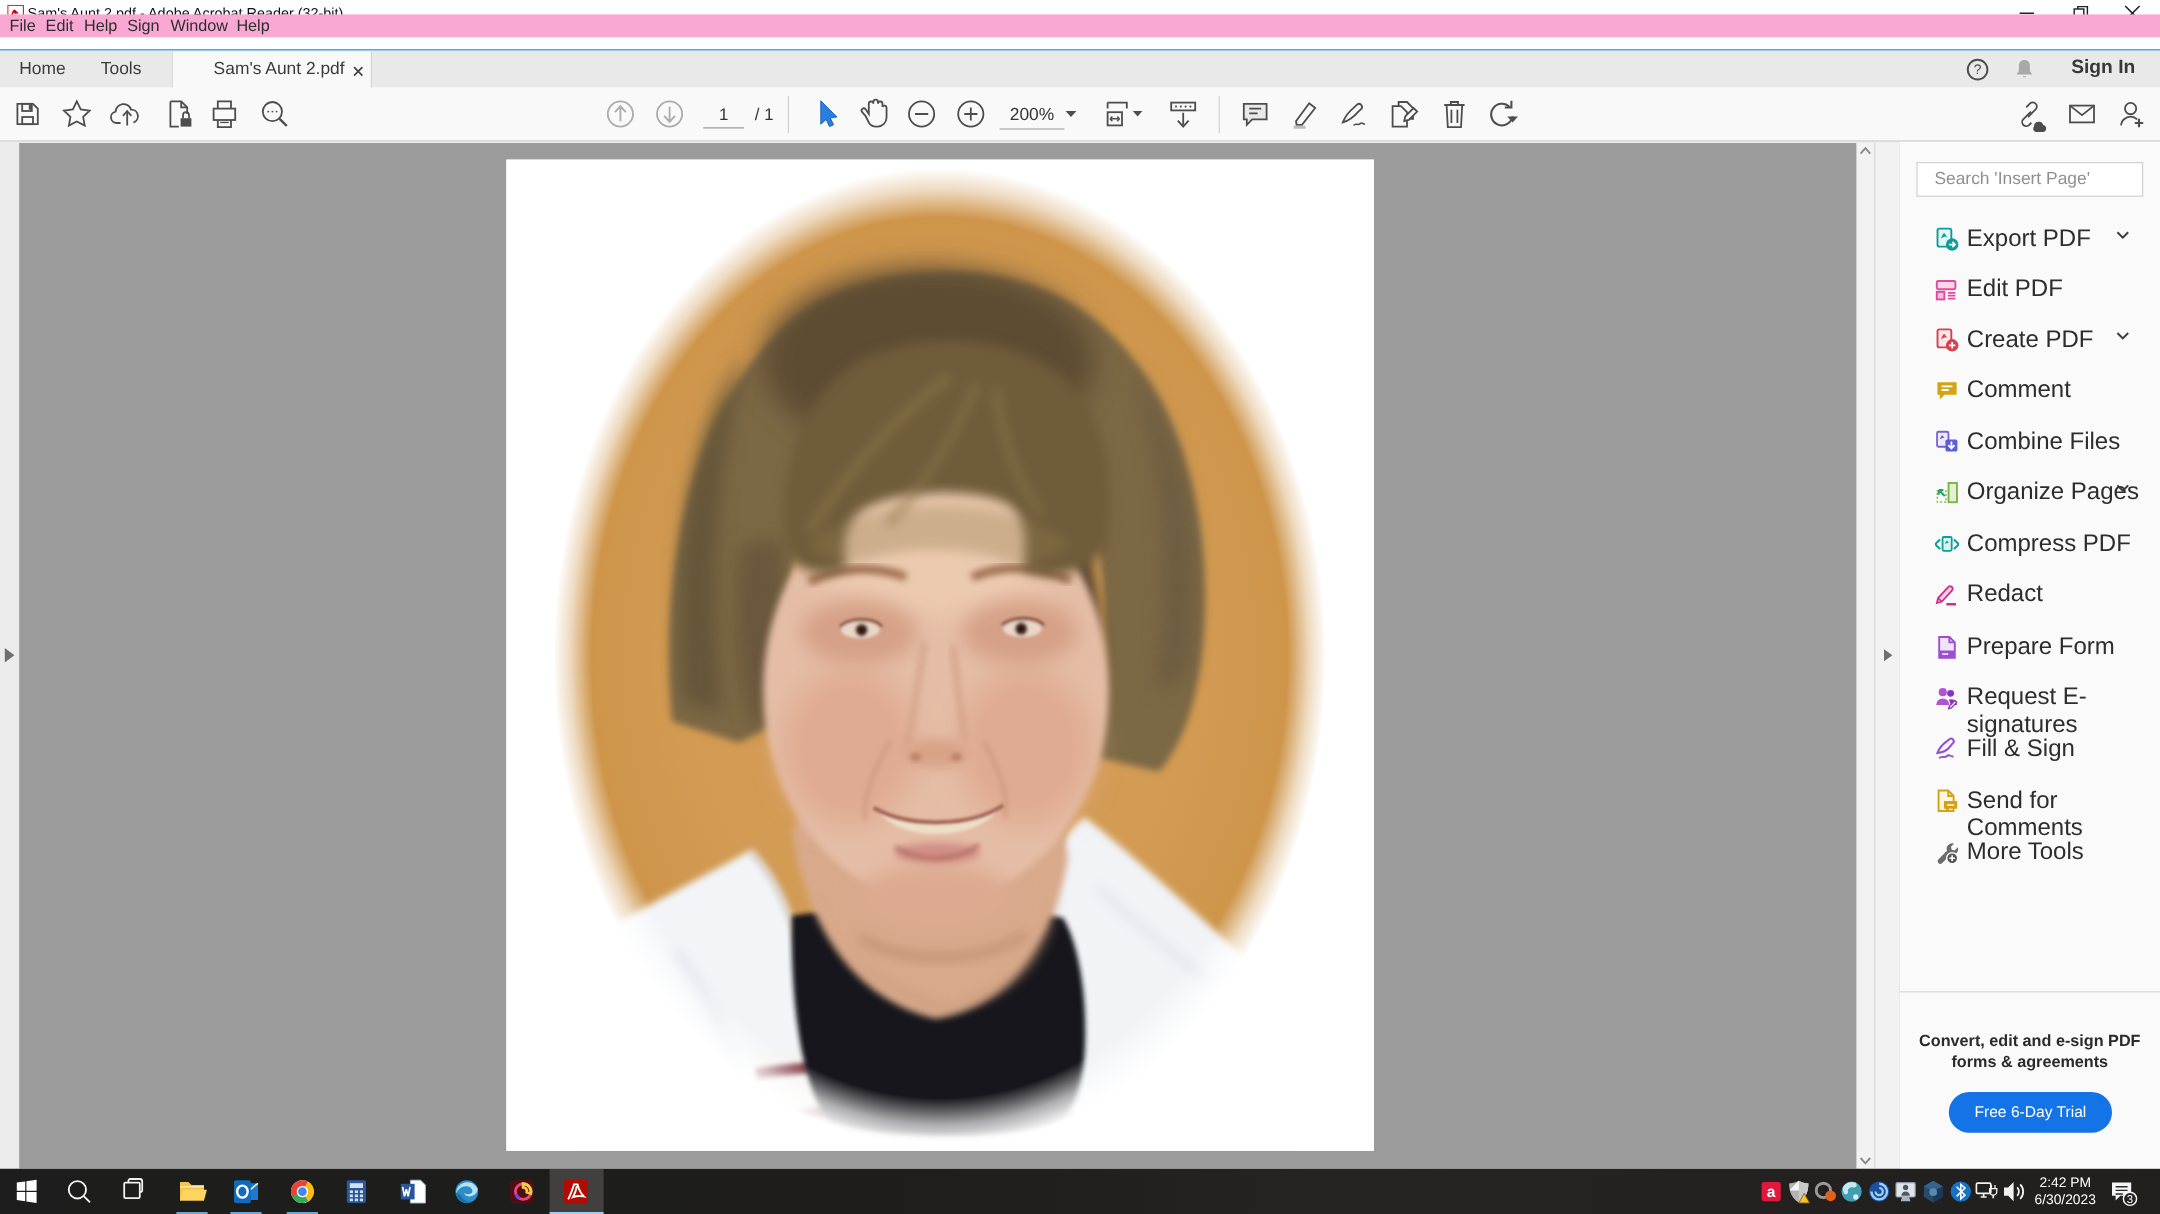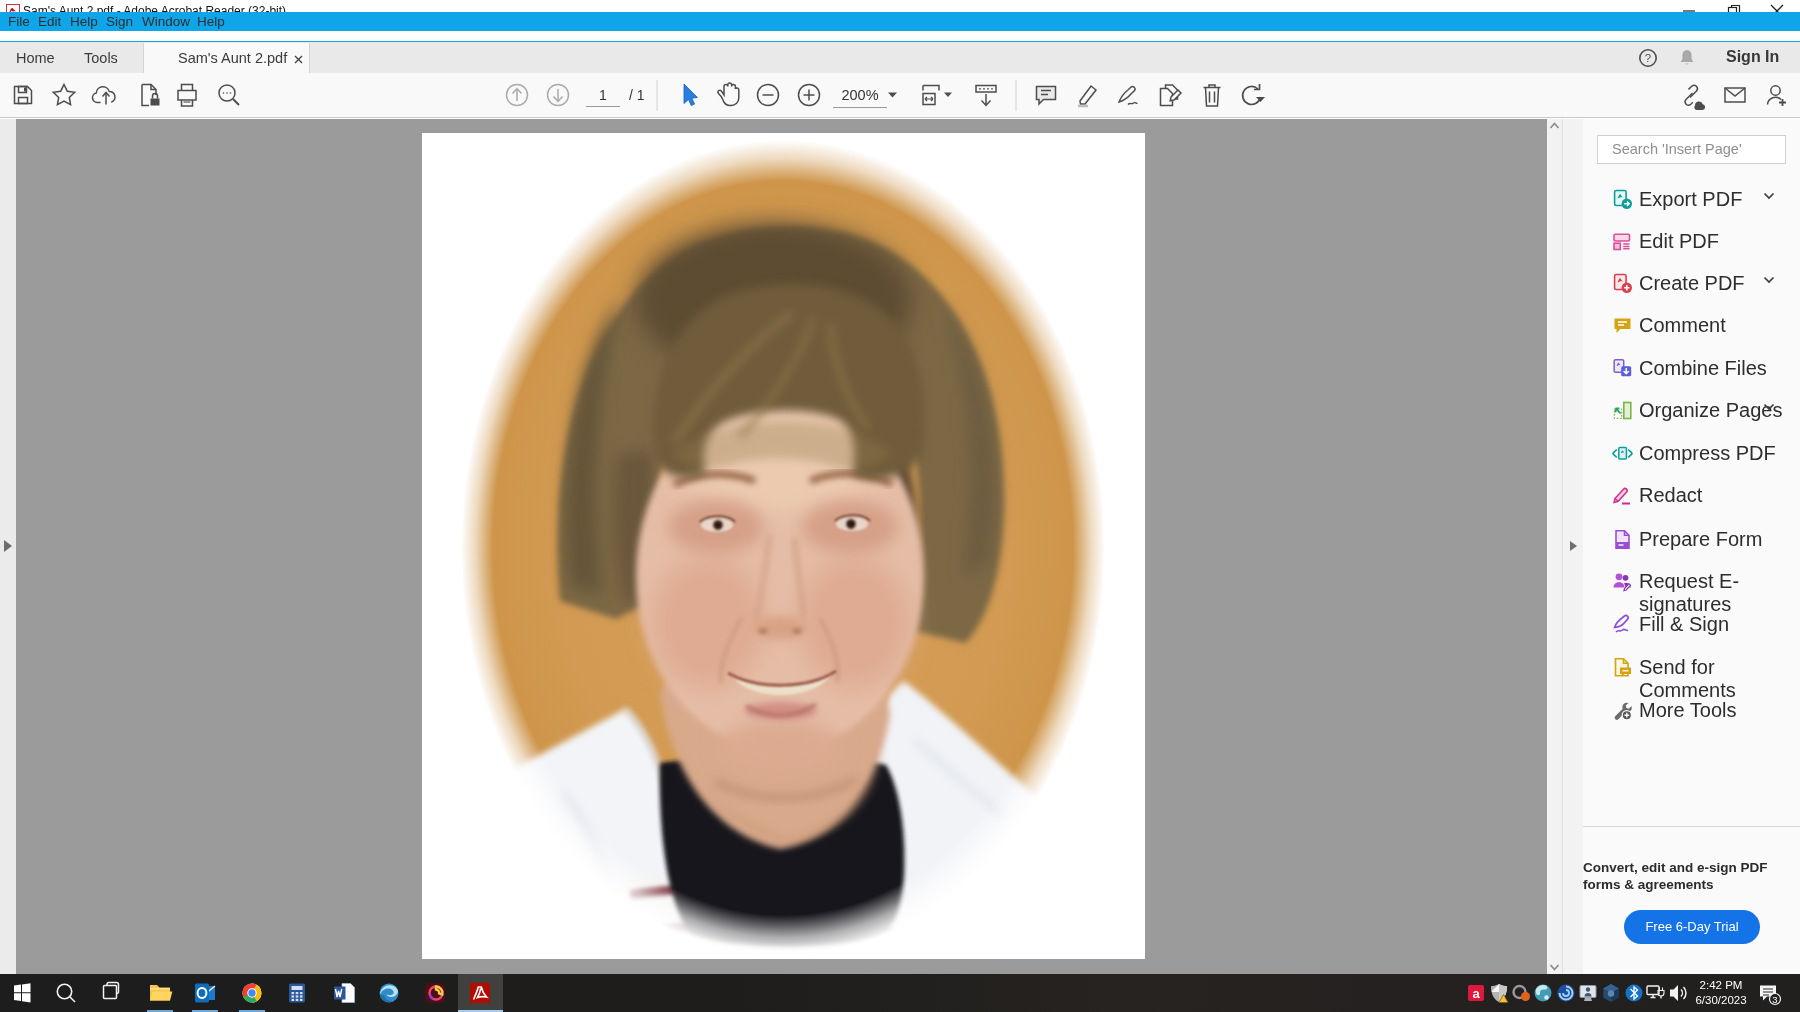--- a/index.html
+++ b/index.html
@@ -5,21 +5,21 @@
   * { margin:0; padding:0; box-sizing:border-box; }
   html,body { width:1800px; height:1012px; overflow:hidden; }
   body { font-family:"Liberation Sans", sans-serif; position:relative; background:#fff; }
   .abs { position:absolute; }
 
   
   #titlebar { left:0; top:0; width:1800px; height:22px; background:#ffffff; }
   #titletxt { left:23px; top:4px; font-size:12px; color:#111; }
 
   
-  #menubar { left:0; top:12px; width:1800px; height:19px; background:#0ea5e9; }
+  #menubar { left:0; top:12px; width:1800px; height:19px; background:#f9a8d4; }
   .menuitem { position:absolute; top:2px; font-size:13.5px; color:#2e2e2e; }
 
   
   #tabbar { left:0; top:41px; width:1800px; height:32px; background:#e9e9e9; border-top:1px solid #0ea5e9;padding-left:46px;}
   .tabtxt { position:absolute; top:8px; font-size:14.5px; color:#3b3b3b; }
   #activetab { position:absolute; left:143px; top:1px; width:167px; height:34px; background:#f9f9f9; border-left:1px solid #d5d5d5; border-right:1px solid #d5d5d5; }
 
   
   #toolbar { left:0; top:73px; width:1800px; height:45px; background:#f9f9f9; border-bottom:1px solid #c9c9c9; }
 
@@ -34,21 +34,21 @@
 
   
   #sidebar { left:1583px; top:119px; width:217px; height:855px; background:#fafafa; }
   #searchbox { position:absolute; left:14px; top:16px; width:189px; height:29px; background:#fff; border:1px solid #d0d0d0; }
   #searchbox span { position:absolute; left:14px; top:5px; font-size:14.5px; color:#8f8f8f; }
   .srow { position:absolute; left:0px; width:217px; height:42px; }
   .srow .ic { position:absolute; left:29px; top:11px; width:21px; height:21px; }
   .srow .lbl { position:absolute; left:56px; top:10px; font-size:20px; color:#2d2d2d; }
   .srow .chev { position:absolute; left:178px; top:10px; width:16px; height:16px; }
   #promo-divider { position:absolute; left:0px; top:707px; width:217px; height:1px; background:#d8d8d8; }
-  #promo-t { position:absolute; left:0; top:740px; width:217px; font-size:13.5px; font-weight:bold; color:#2b2b2b; line-height:17px; }
+  #promo-t { position:absolute; left:0; top:740px; width:217px; text-align:center; font-size:13.5px; font-weight:bold; color:#2b2b2b; line-height:17px; }
   #trialbtn { position:absolute; left:41px; top:791px; width:136px; height:34px; background:#1473e6; border-radius:17px; color:#fff; font-size:13px; text-align:center; line-height:34px; }
 
   
   #taskbar { left:0; top:974px; width:1800px; height:38px; background:linear-gradient(90deg,#1d1d1d 0%,#1e1d1c 40%,#262320 62%,#242120 78%,#21201e 100%); }
 </style>
 </head>
 <body>
 
 <div id="titlebar" class="abs">
   <svg class="abs" style="left:6px;top:4px" width="14" height="14" viewBox="0 0 14 14">

